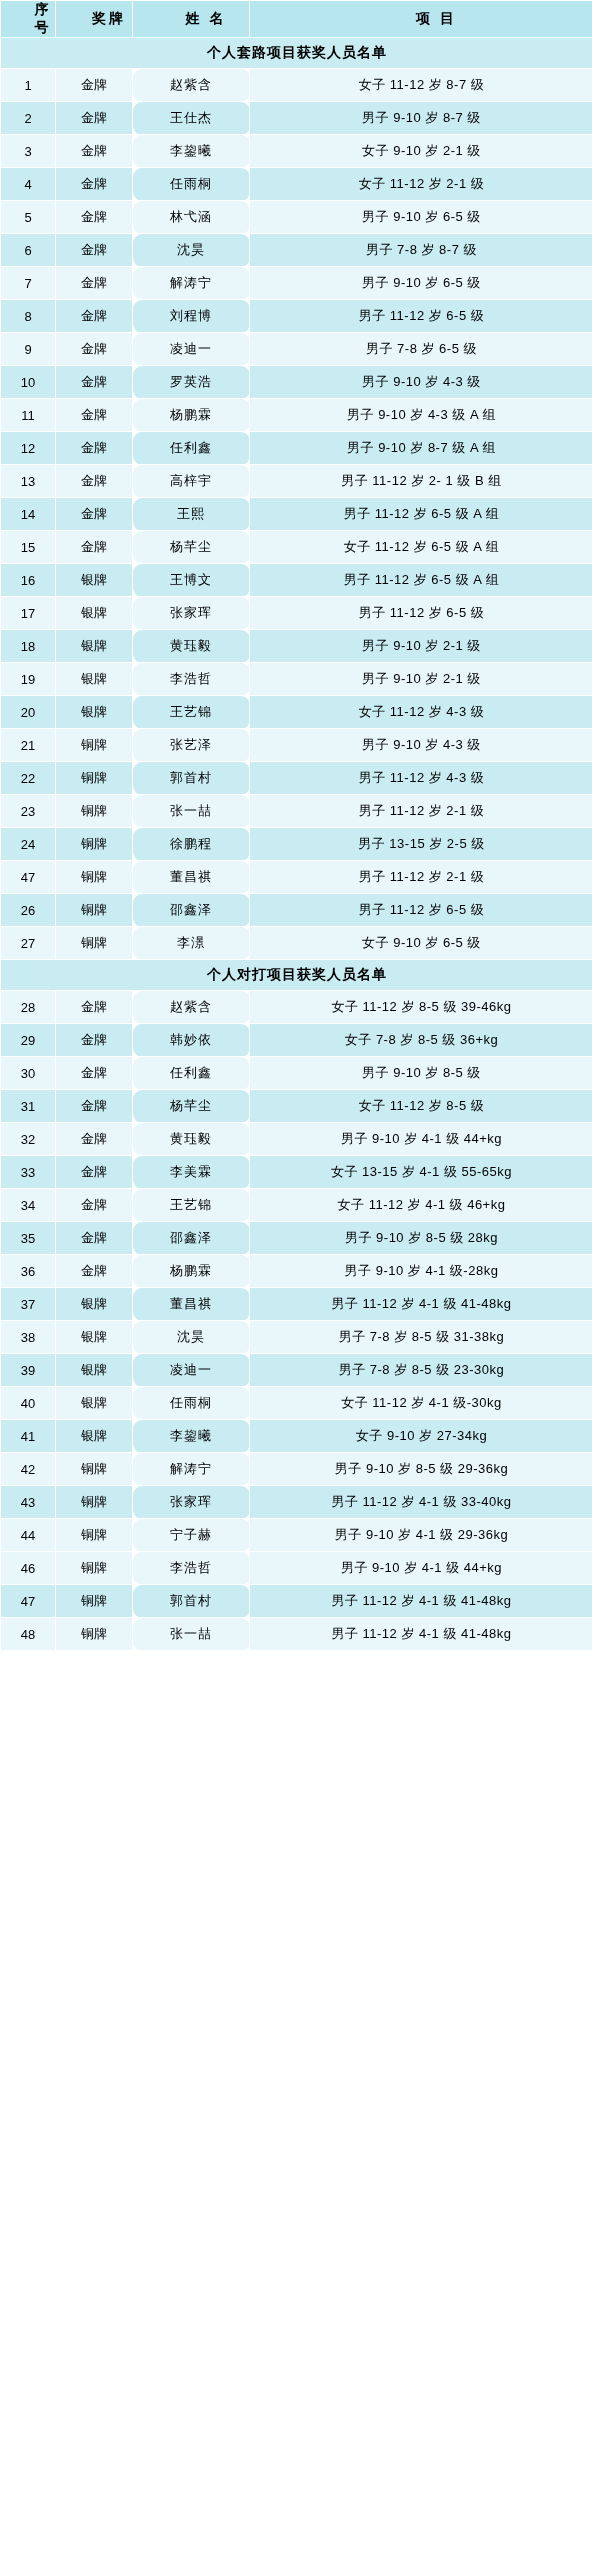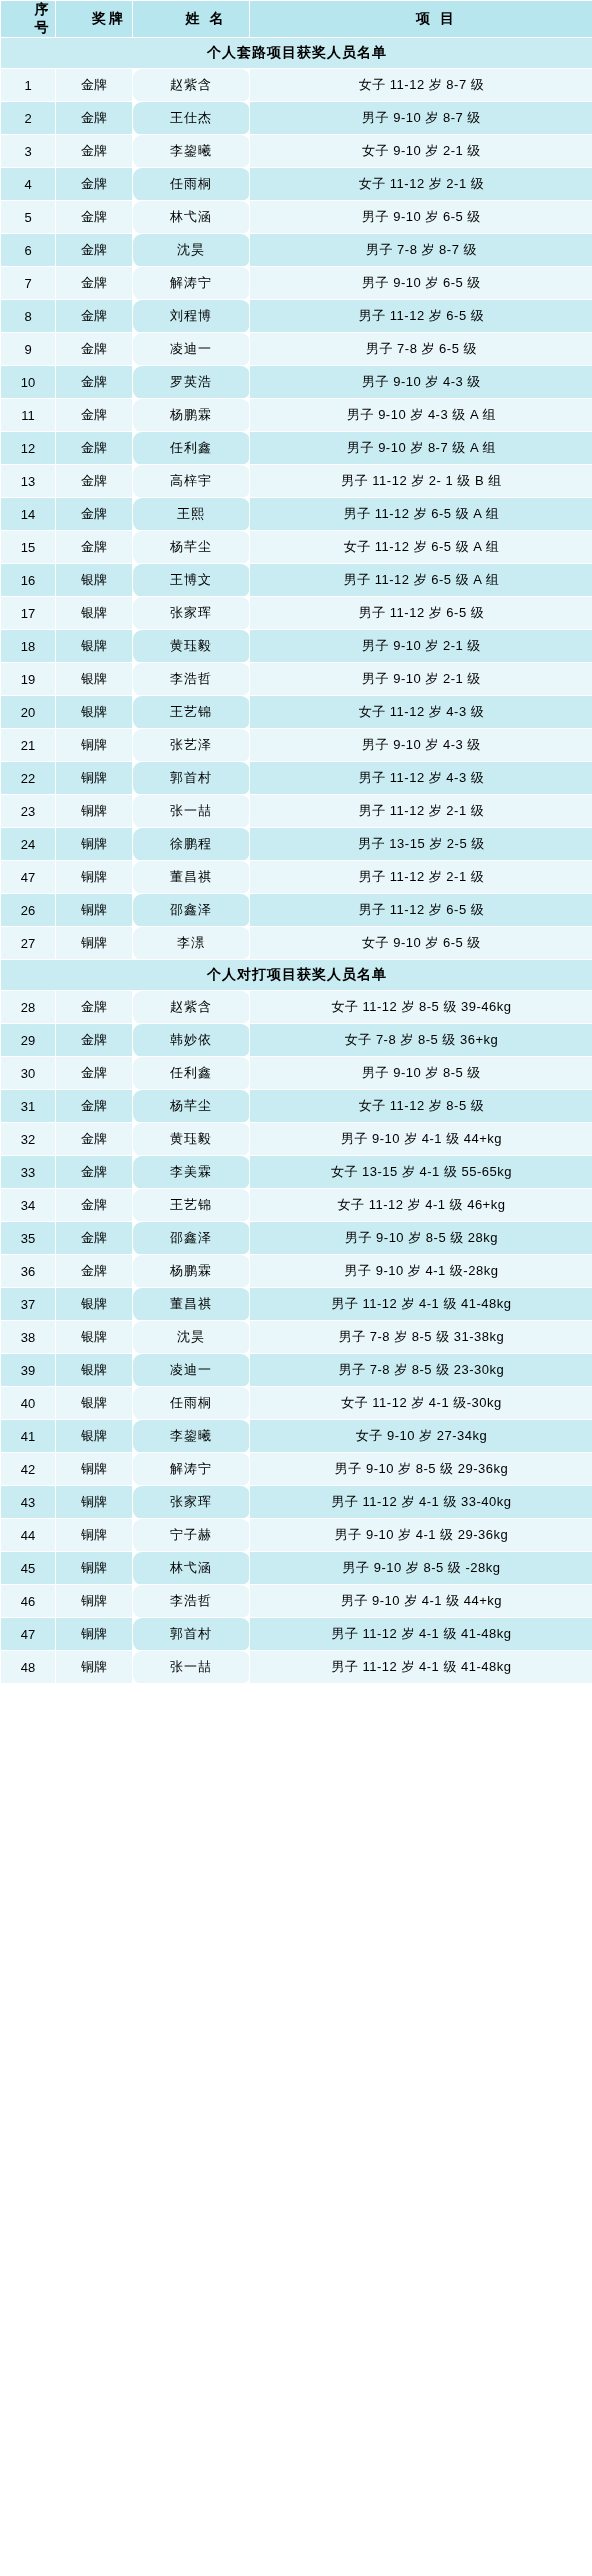--- a/index.html
+++ b/index.html
@@ -342,26 +342,20 @@
         <td class="medal-cell">铜牌</td>
         <td class="name-cell">张家珲</td>
         <td class="event-cell">男子 11-12 岁 4-1 级 33-40kg</td>
       </tr>
       <tr class="data-row odd">
         <td class="idx-cell">44</td>
         <td class="medal-cell">铜牌</td>
         <td class="name-cell">宁子赫</td>
         <td class="event-cell">男子 9-10 岁  4-1 级 29-36kg</td>
       </tr>
-      <tr class="data-row even">
-        <td class="idx-cell">45</td>
-        <td class="medal-cell">铜牌</td>
-        <td class="name-cell">林弋涵</td>
-        <td class="event-cell">男子 9-10 岁 8-5 级  -28kg</td>
-      </tr>
       <tr class="data-row odd">
         <td class="idx-cell">46</td>
         <td class="medal-cell">铜牌</td>
         <td class="name-cell">李浩哲</td>
         <td class="event-cell">男子 9-10 岁  4-1 级  44+kg</td>
       </tr>
       <tr class="data-row even">
         <td class="idx-cell">47</td>
         <td class="medal-cell">铜牌</td>
         <td class="name-cell">郭首村</td>

